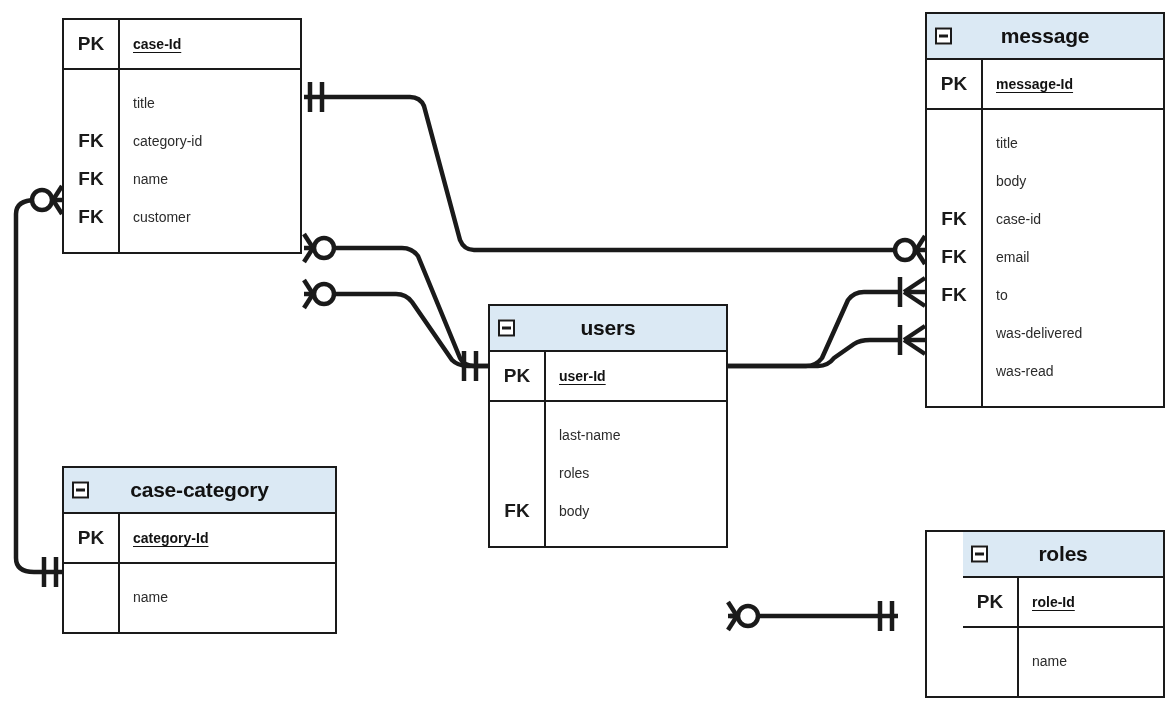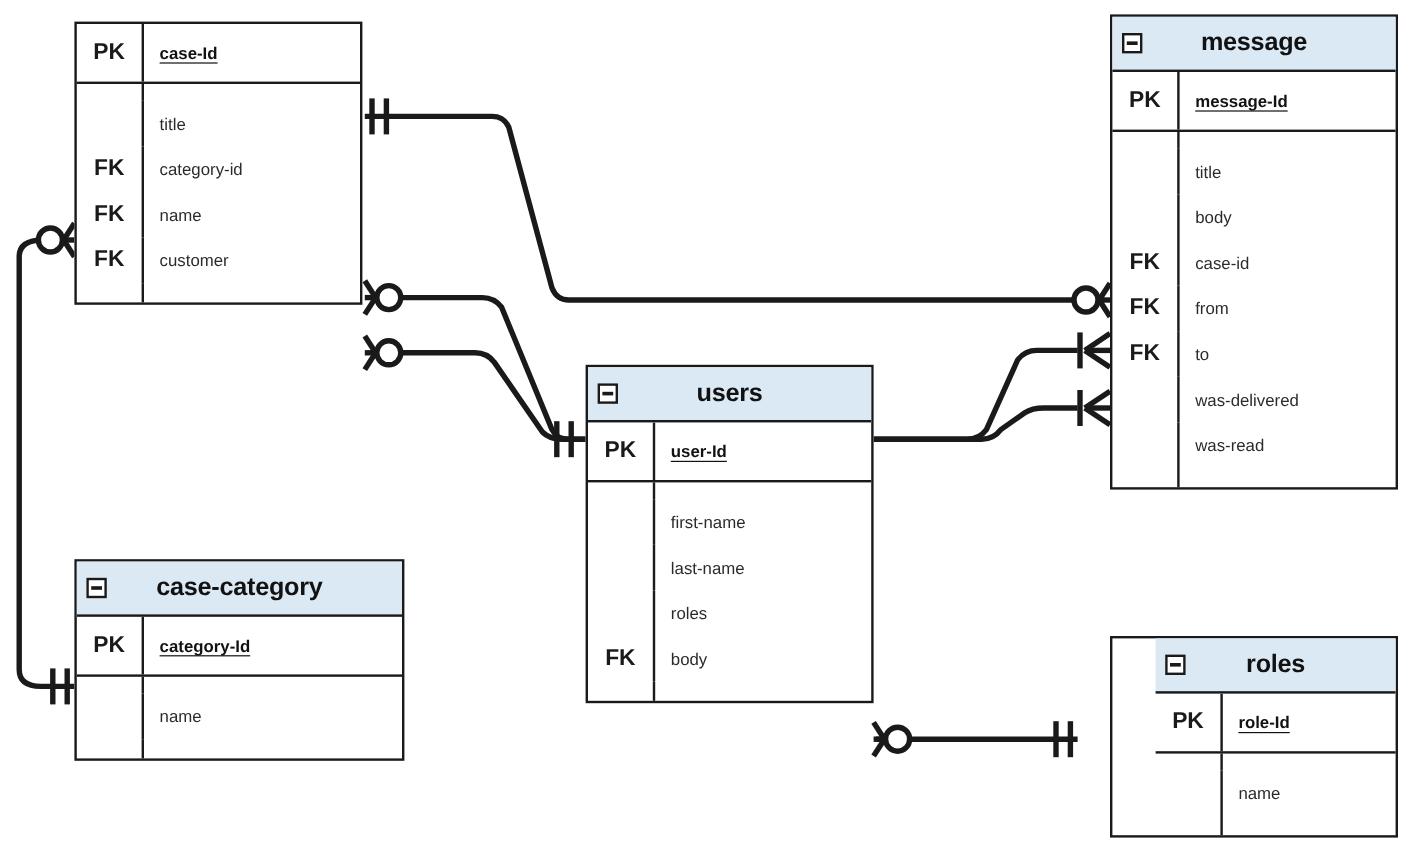--- a/index.html
+++ b/index.html
@@ -261,21 +261,21 @@
       <div class="row">
         <span class="key"></span>
         <span class="fieldname">body</span>
       </div>
       <div class="row">
         <span class="key">FK</span>
         <span class="fieldname">case-id</span>
       </div>
       <div class="row">
         <span class="key">FK</span>
-        <span class="fieldname">from</span>
+        <span class="fieldname">email</span>
       </div>
       <div class="row">
         <span class="key">FK</span>
         <span class="fieldname">to</span>
       </div>
       <div class="row">
         <span class="key"></span>
         <span class="fieldname">was-delivered</span>
       </div>
       <div class="row">
@@ -300,24 +300,20 @@
         <span class="fieldname">user-Id</span>
       </div>
     </div>
     <div class="attr-block">
       <div class="row spacer-top">
         <span class="key"></span>
         <span class="fieldname"></span>
       </div>
       <div class="row">
         <span class="key"></span>
-        <span class="fieldname">first-name</span>
-      </div>
-      <div class="row">
-        <span class="key"></span>
         <span class="fieldname">last-name</span>
       </div>
       <div class="row">
         <span class="key"></span>
         <span class="fieldname">roles</span>
       </div>
       <div class="row">
         <span class="key">FK</span>
         <span class="fieldname">body</span>
       </div>

